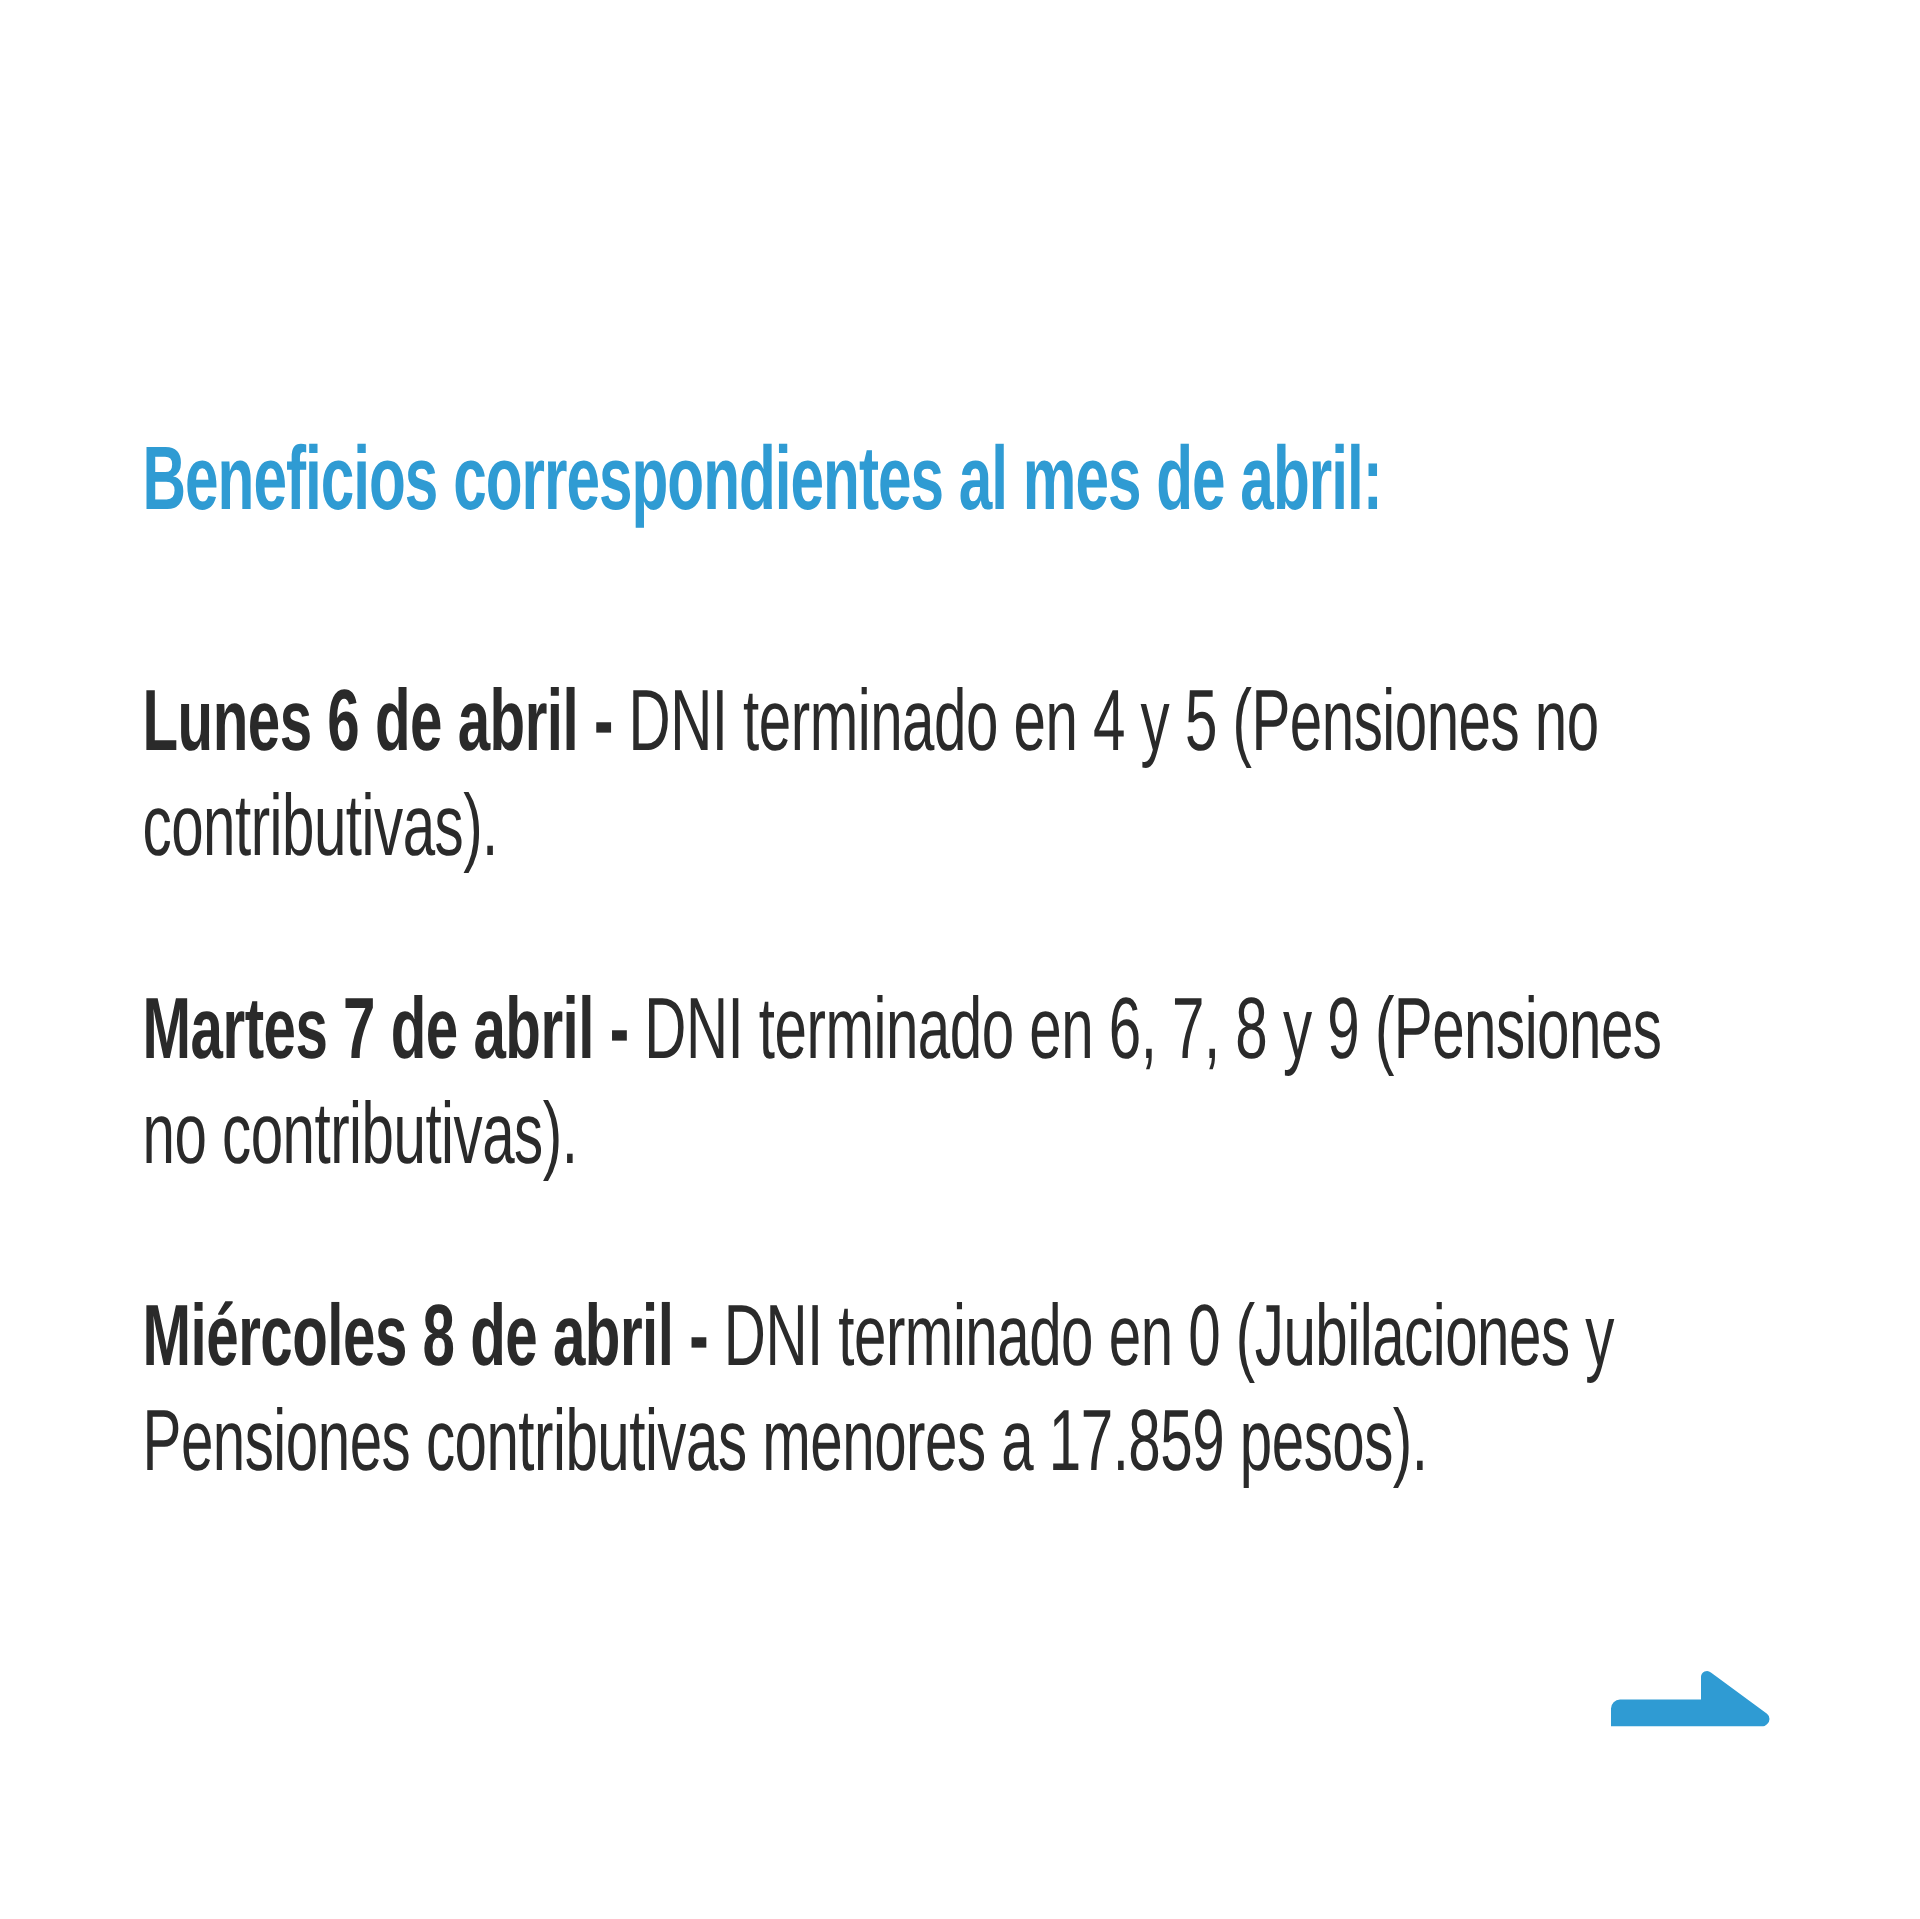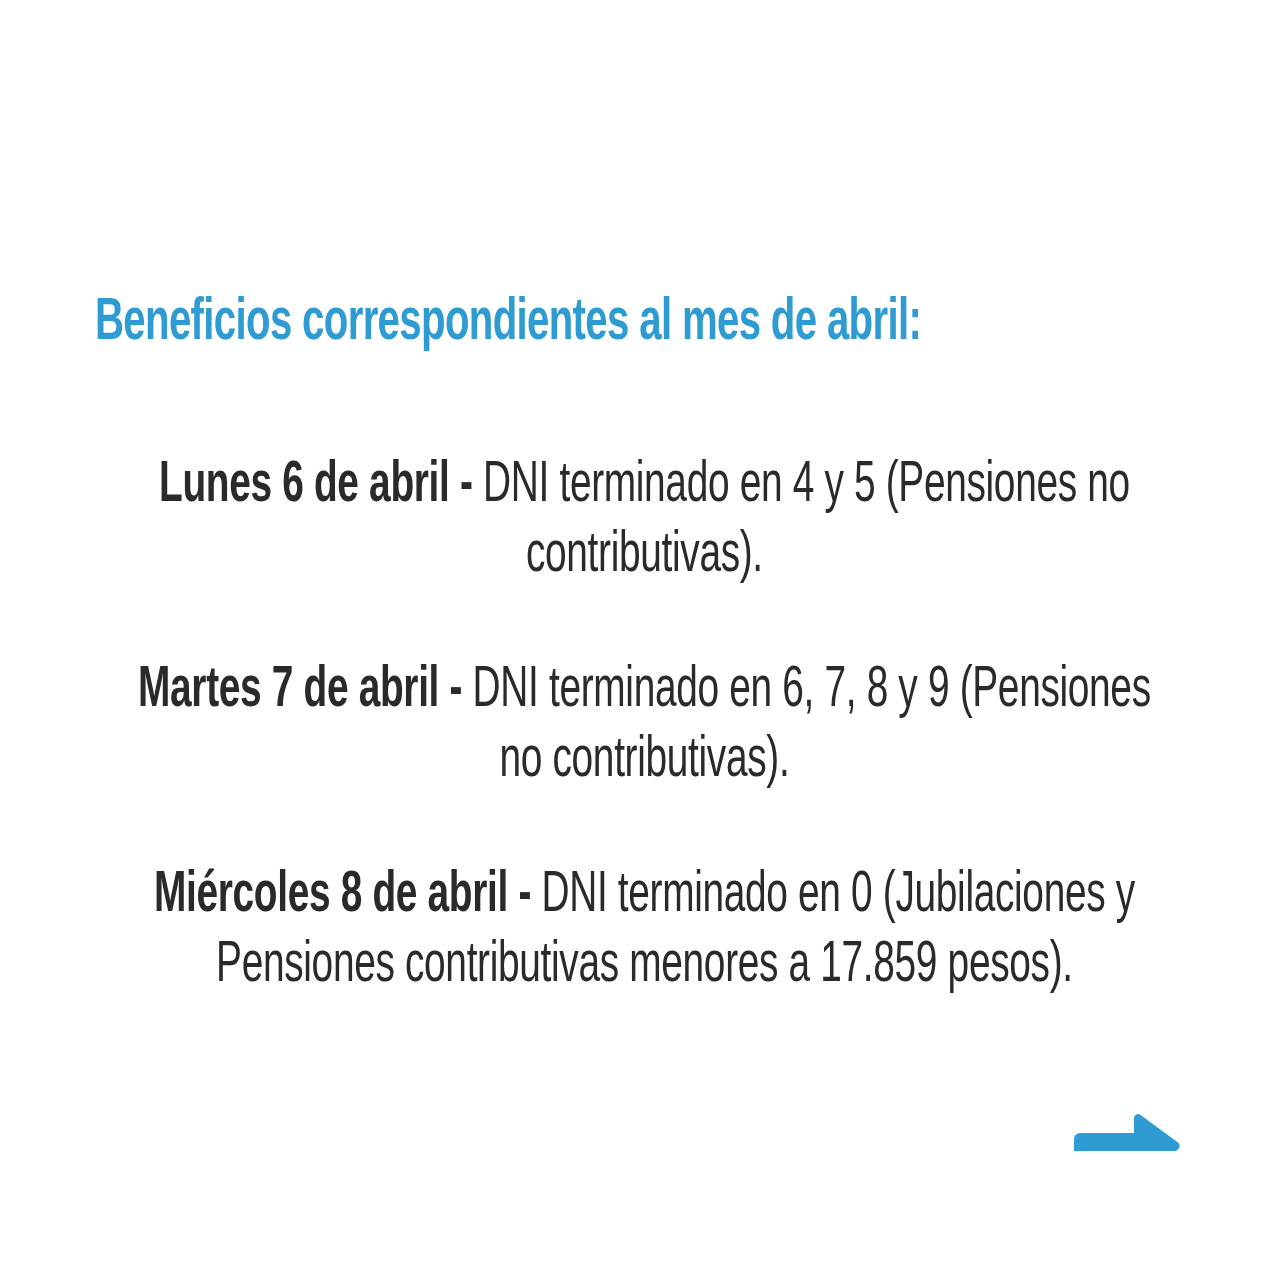--- a/index.html
+++ b/index.html
@@ -7,21 +7,20 @@
     padding: 0;
     background: #ffffff;
   }
   .page {
     position: relative;
     width: 1280px;
     height: 1151px;
     background: var(--page-bg, #ffffff);
     overflow: hidden;
     font-family: "Liberation Sans", sans-serif;
-    text-align: center;
   }
   .title {
     position: absolute;
     left: 95px;
     top: 288px;
     margin: 0;
     font-size: 60px;
     font-weight: 800;
     line-height: 62px;
     letter-spacing: -1px;

